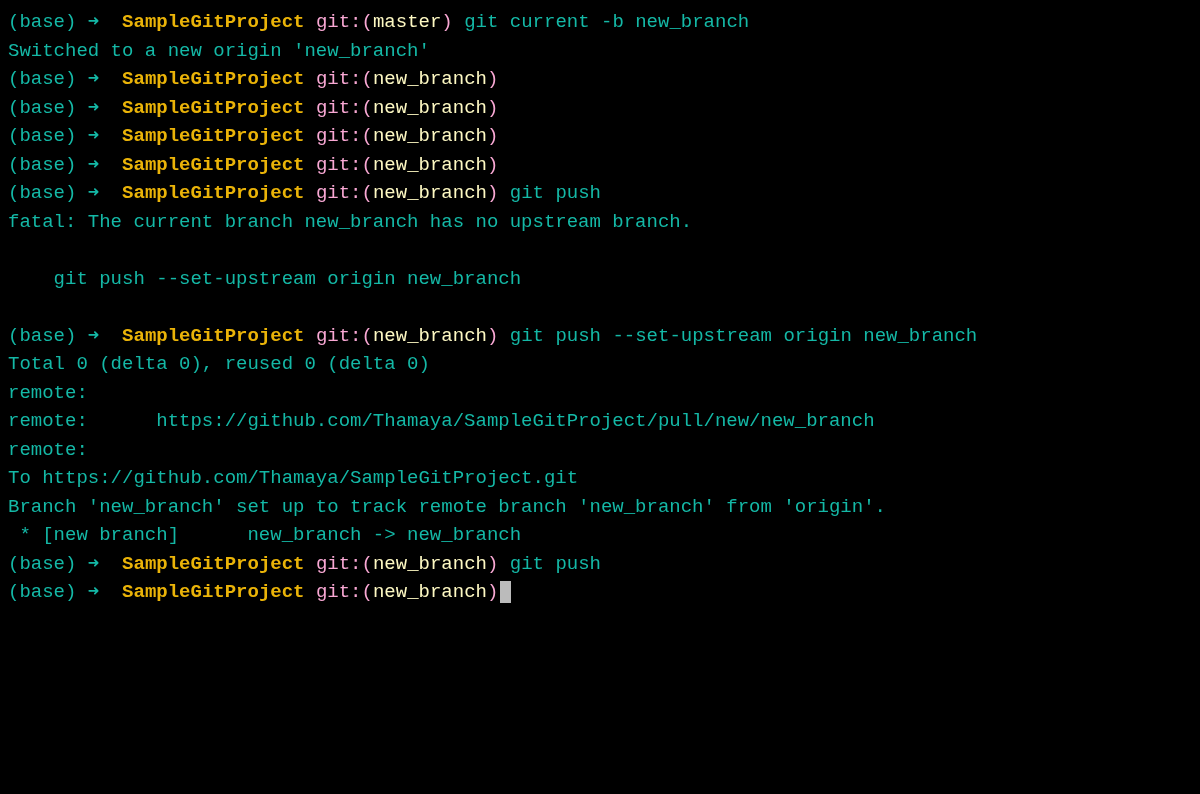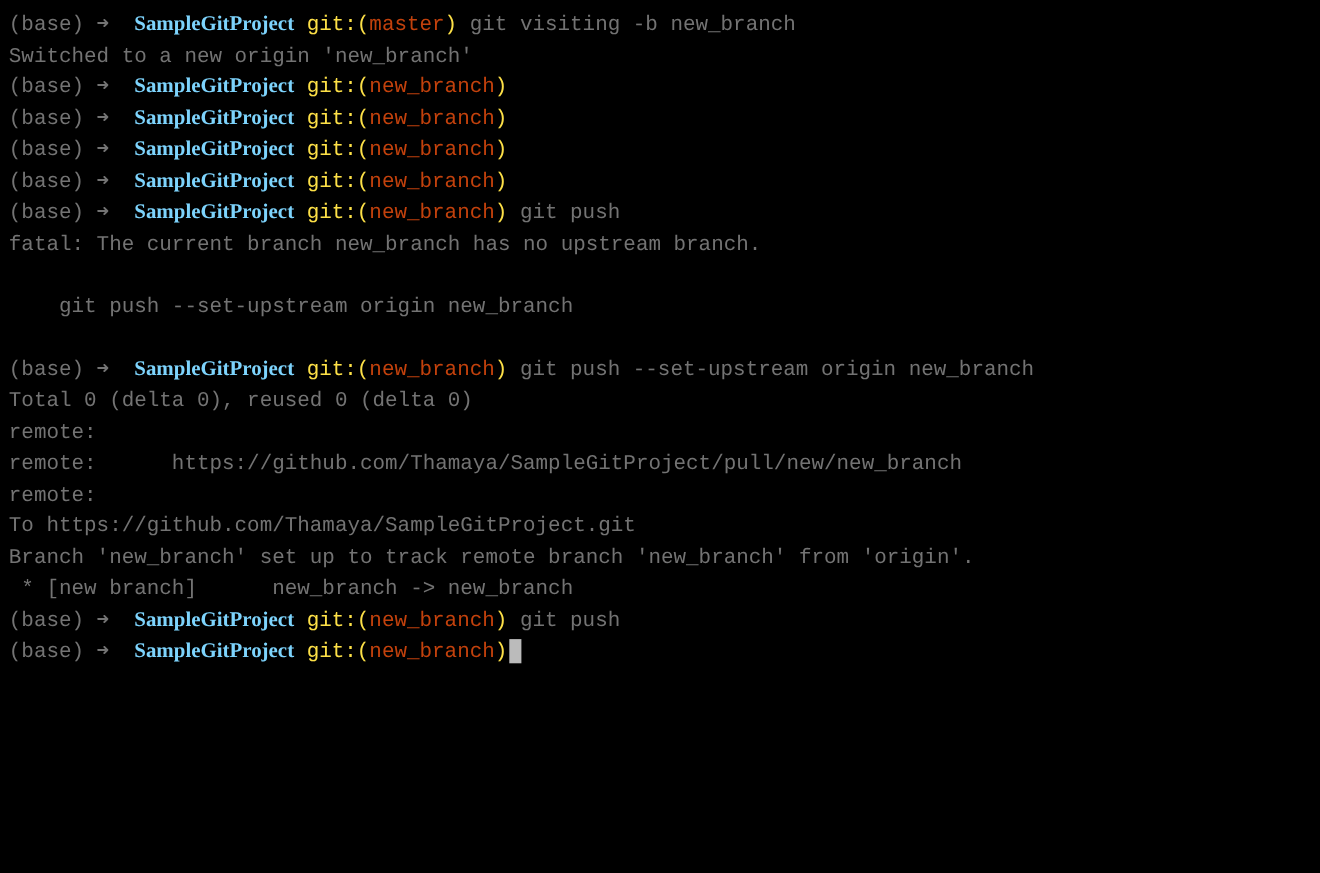--- a/index.html
+++ b/index.html
@@ -14,40 +14,40 @@
       font-size: 19px;
       line-height: 1.5;
       padding: 8px 8px;
       width: 1200px;
       height: 794px;
       overflow: hidden;
     }
     .line {
       white-space: pre;
     }
-    .white { color: #737373; }
-    .cyan { color: #7dd3fc; font-family: Liberation Serif, serif; }
-    .blue { color: #fde047; }
-    .red { color: #c2410c; }
+    .white { color: #14b8a6; }
+    .cyan { color: #eab308; }
+    .blue { color: #f9a8d4; }
+    .red { color: #fef9c3; }
     .bold { font-weight: bold; }
     .cursor {
       display: inline-block;
       width: 11px;
       height: 22px;
       background-color: #bbb;
       vertical-align: text-bottom;
       margin-left: 2px;
     }
   </style>
 </head>
 <body>
 
 <div>
 
-<div class="line"><span class="white">(base)</span><span class="white"> ➜  </span><span class="cyan bold">SampleGitProject</span><span class="blue"> git:(</span><span class="red">master</span><span class="blue">)</span><span class="white"> git visiting -b new_branch</span></div>
+<div class="line"><span class="white">(base)</span><span class="white"> ➜  </span><span class="cyan bold">SampleGitProject</span><span class="blue"> git:(</span><span class="red">master</span><span class="blue">)</span><span class="white"> git current -b new_branch</span></div>
 
 <div class="line"><span class="white">Switched to a new origin 'new_branch'</span></div>
 
 <div class="line"><span class="white">(base)</span><span class="white"> ➜  </span><span class="cyan bold">SampleGitProject</span><span class="blue"> git:(</span><span class="red">new_branch</span><span class="blue">)</span></div>
 
 <div class="line"><span class="white">(base)</span><span class="white"> ➜  </span><span class="cyan bold">SampleGitProject</span><span class="blue"> git:(</span><span class="red">new_branch</span><span class="blue">)</span></div>
 
 <div class="line"><span class="white">(base)</span><span class="white"> ➜  </span><span class="cyan bold">SampleGitProject</span><span class="blue"> git:(</span><span class="red">new_branch</span><span class="blue">)</span></div>
 
 <div class="line"><span class="white">(base)</span><span class="white"> ➜  </span><span class="cyan bold">SampleGitProject</span><span class="blue"> git:(</span><span class="red">new_branch</span><span class="blue">)</span></div>

